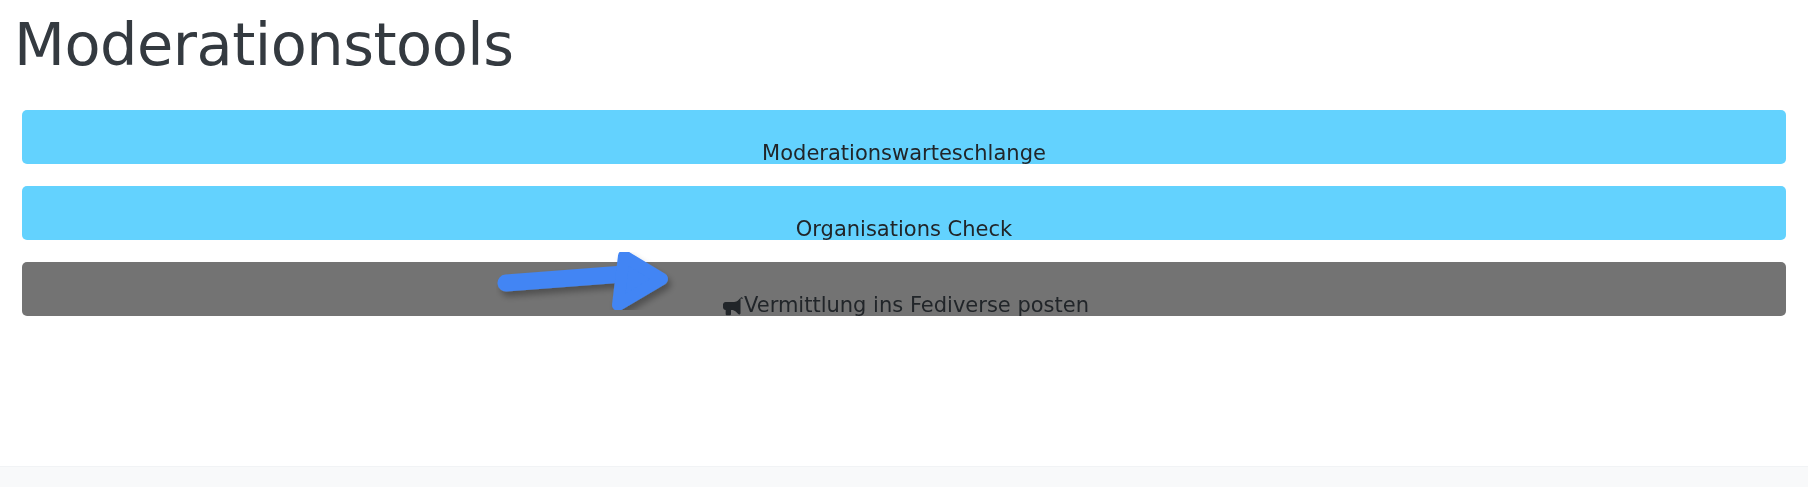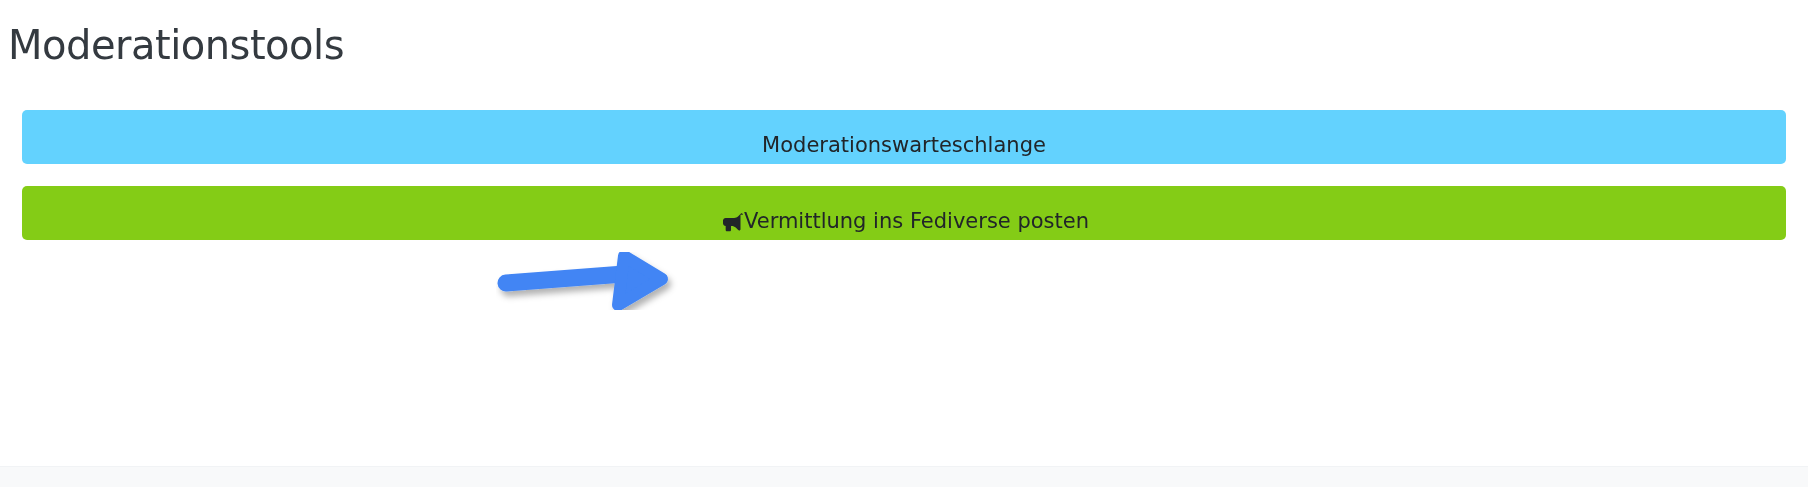--- a/index.html
+++ b/index.html
@@ -19,24 +19,24 @@
     position: relative;
     width: 1808px;
     height: 487px;
     background: #ffffff;
     box-sizing: border-box;
   }
 
   
   .page-title {
     position: absolute;
-    left: 8px;
+    left: 14px;
     top: 6px;
     margin: 0;
-    font-size: 40px;
+    font-size: 59px;
     line-height: 78px;
     font-weight: 400;
     letter-spacing: -0.5px;
     color: #343a40;
     font-family: "DejaVu Sans", "Liberation Sans", sans-serif;
     white-space: nowrap;
   }
 
   
   .btn-stack {
@@ -54,31 +54,31 @@
     margin: 0 0 22px 0;
     border: 0;
     border-radius: 5px;
     font-family: "DejaVu Sans", "Liberation Sans", sans-serif;
     font-size: 21px;
     line-height: 54px;
     font-weight: 400;
     color: #212529;
     text-align: center;
     cursor: pointer;
-    padding: 8px;
+    padding: 16px;
     white-space: nowrap;
     overflow: hidden;
   }
 
   .btn-blue {
     background: #63d2fe;
   }
 
   .btn-orange {
-    background: #84cc16;
+    background: #737373;
     margin-bottom: 0;
   }
 
   .btn-inner {
     display: inline-flex;
     align-items: center;
     justify-content: center;
     gap: 0px;
     height: 54px;
   }
@@ -125,20 +125,25 @@
 
   <div class="btn-stack">
 
     <button class="btn btn-blue">
       <span class="btn-inner">
         <span>Moderationswarteschlange</span>
       </span>
     </button>
 
 
+    <button class="btn btn-blue">
+      <span class="btn-inner">
+        <span>Organisations Check</span>
+      </span>
+    </button>
 
     <button class="btn btn-orange">
       <span class="btn-inner">
         <span class="bullhorn-icon">
           <svg viewBox="0 0 576 512" width="24" height="22" aria-hidden="true">
             <path fill="#212529" d="M576 32c0-12.9-7.8-24.6-19.8-29.6s-25.7-2.2-34.9 6.9L460.9 69.7C435.3 95.4 400.5 
               109.8 364.2 109.8L256 109.8 192 109.8 160 109.8C124.7 109.8 96 138.5 96 173.8l0 64c0 35.3 28.7 64 64 
               64l0 96c0 17.7 14.3 32 32 32l64 0c17.7 0 32-14.3 32-32l0-96 16.2 0c36.3 0 71.1 14.4 96.7 40.1l60.4 
               60.4c9.2 9.2 22.9 11.9 34.9 6.9s19.8-16.6 19.8-29.6l0-348.6z"></path>
           </svg>

